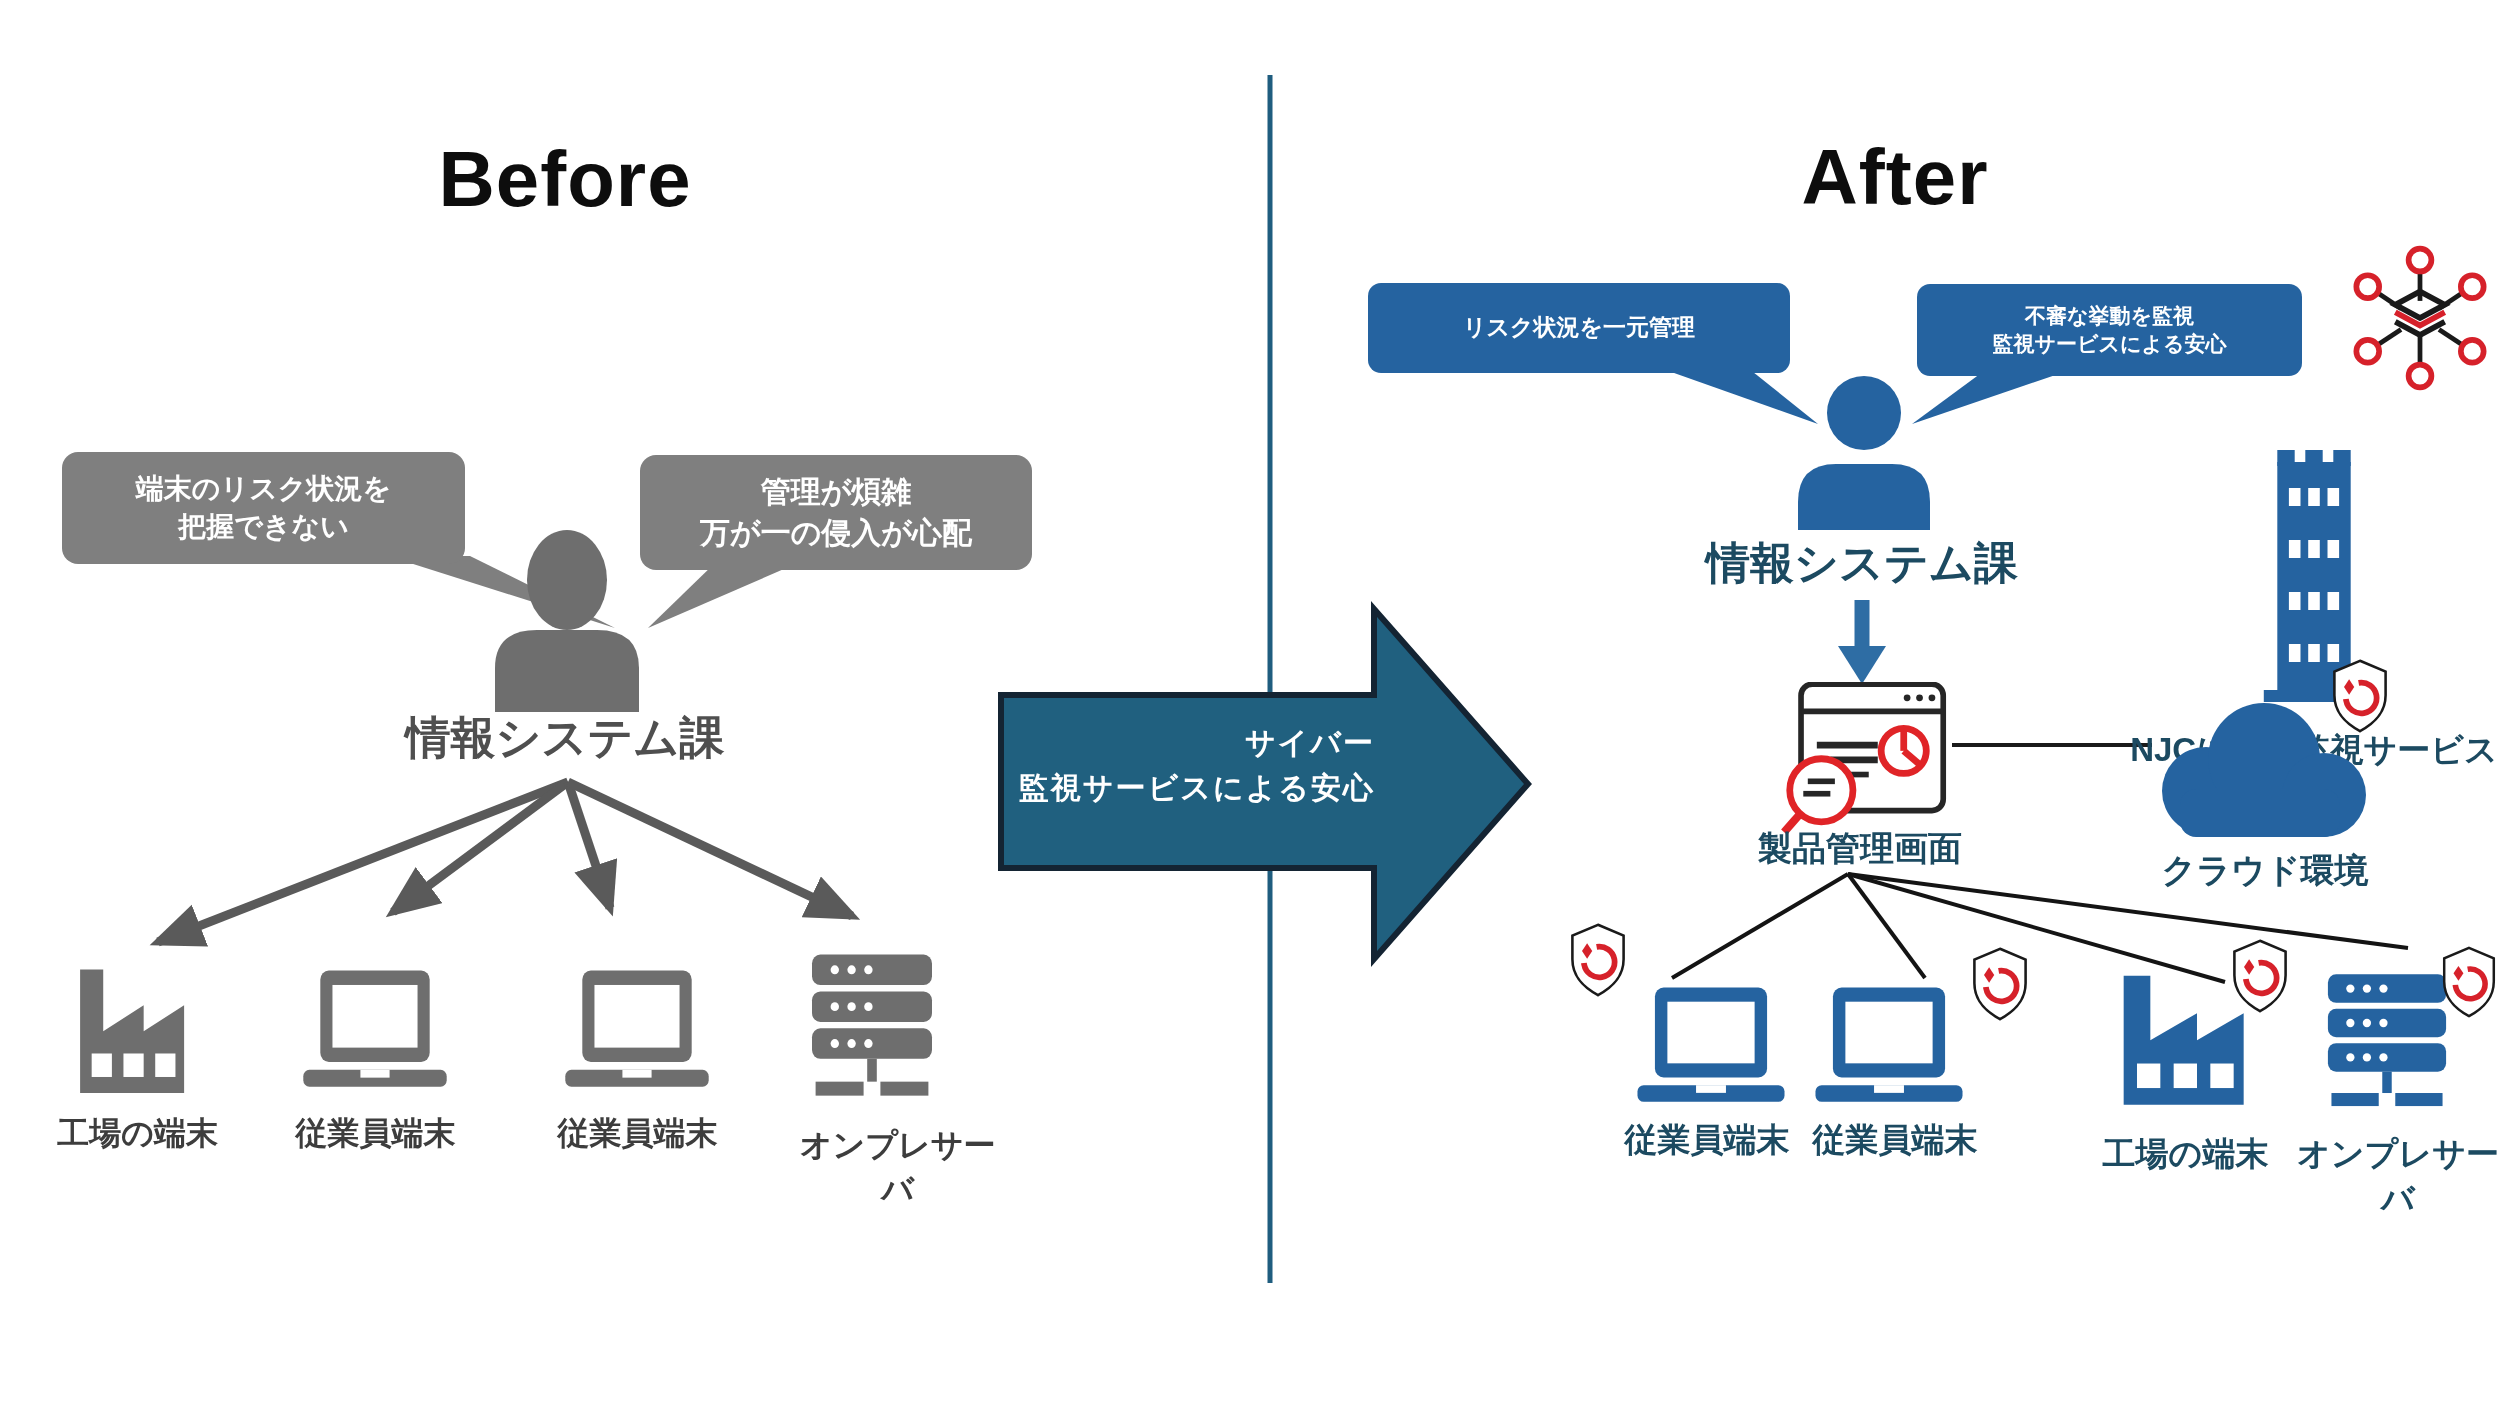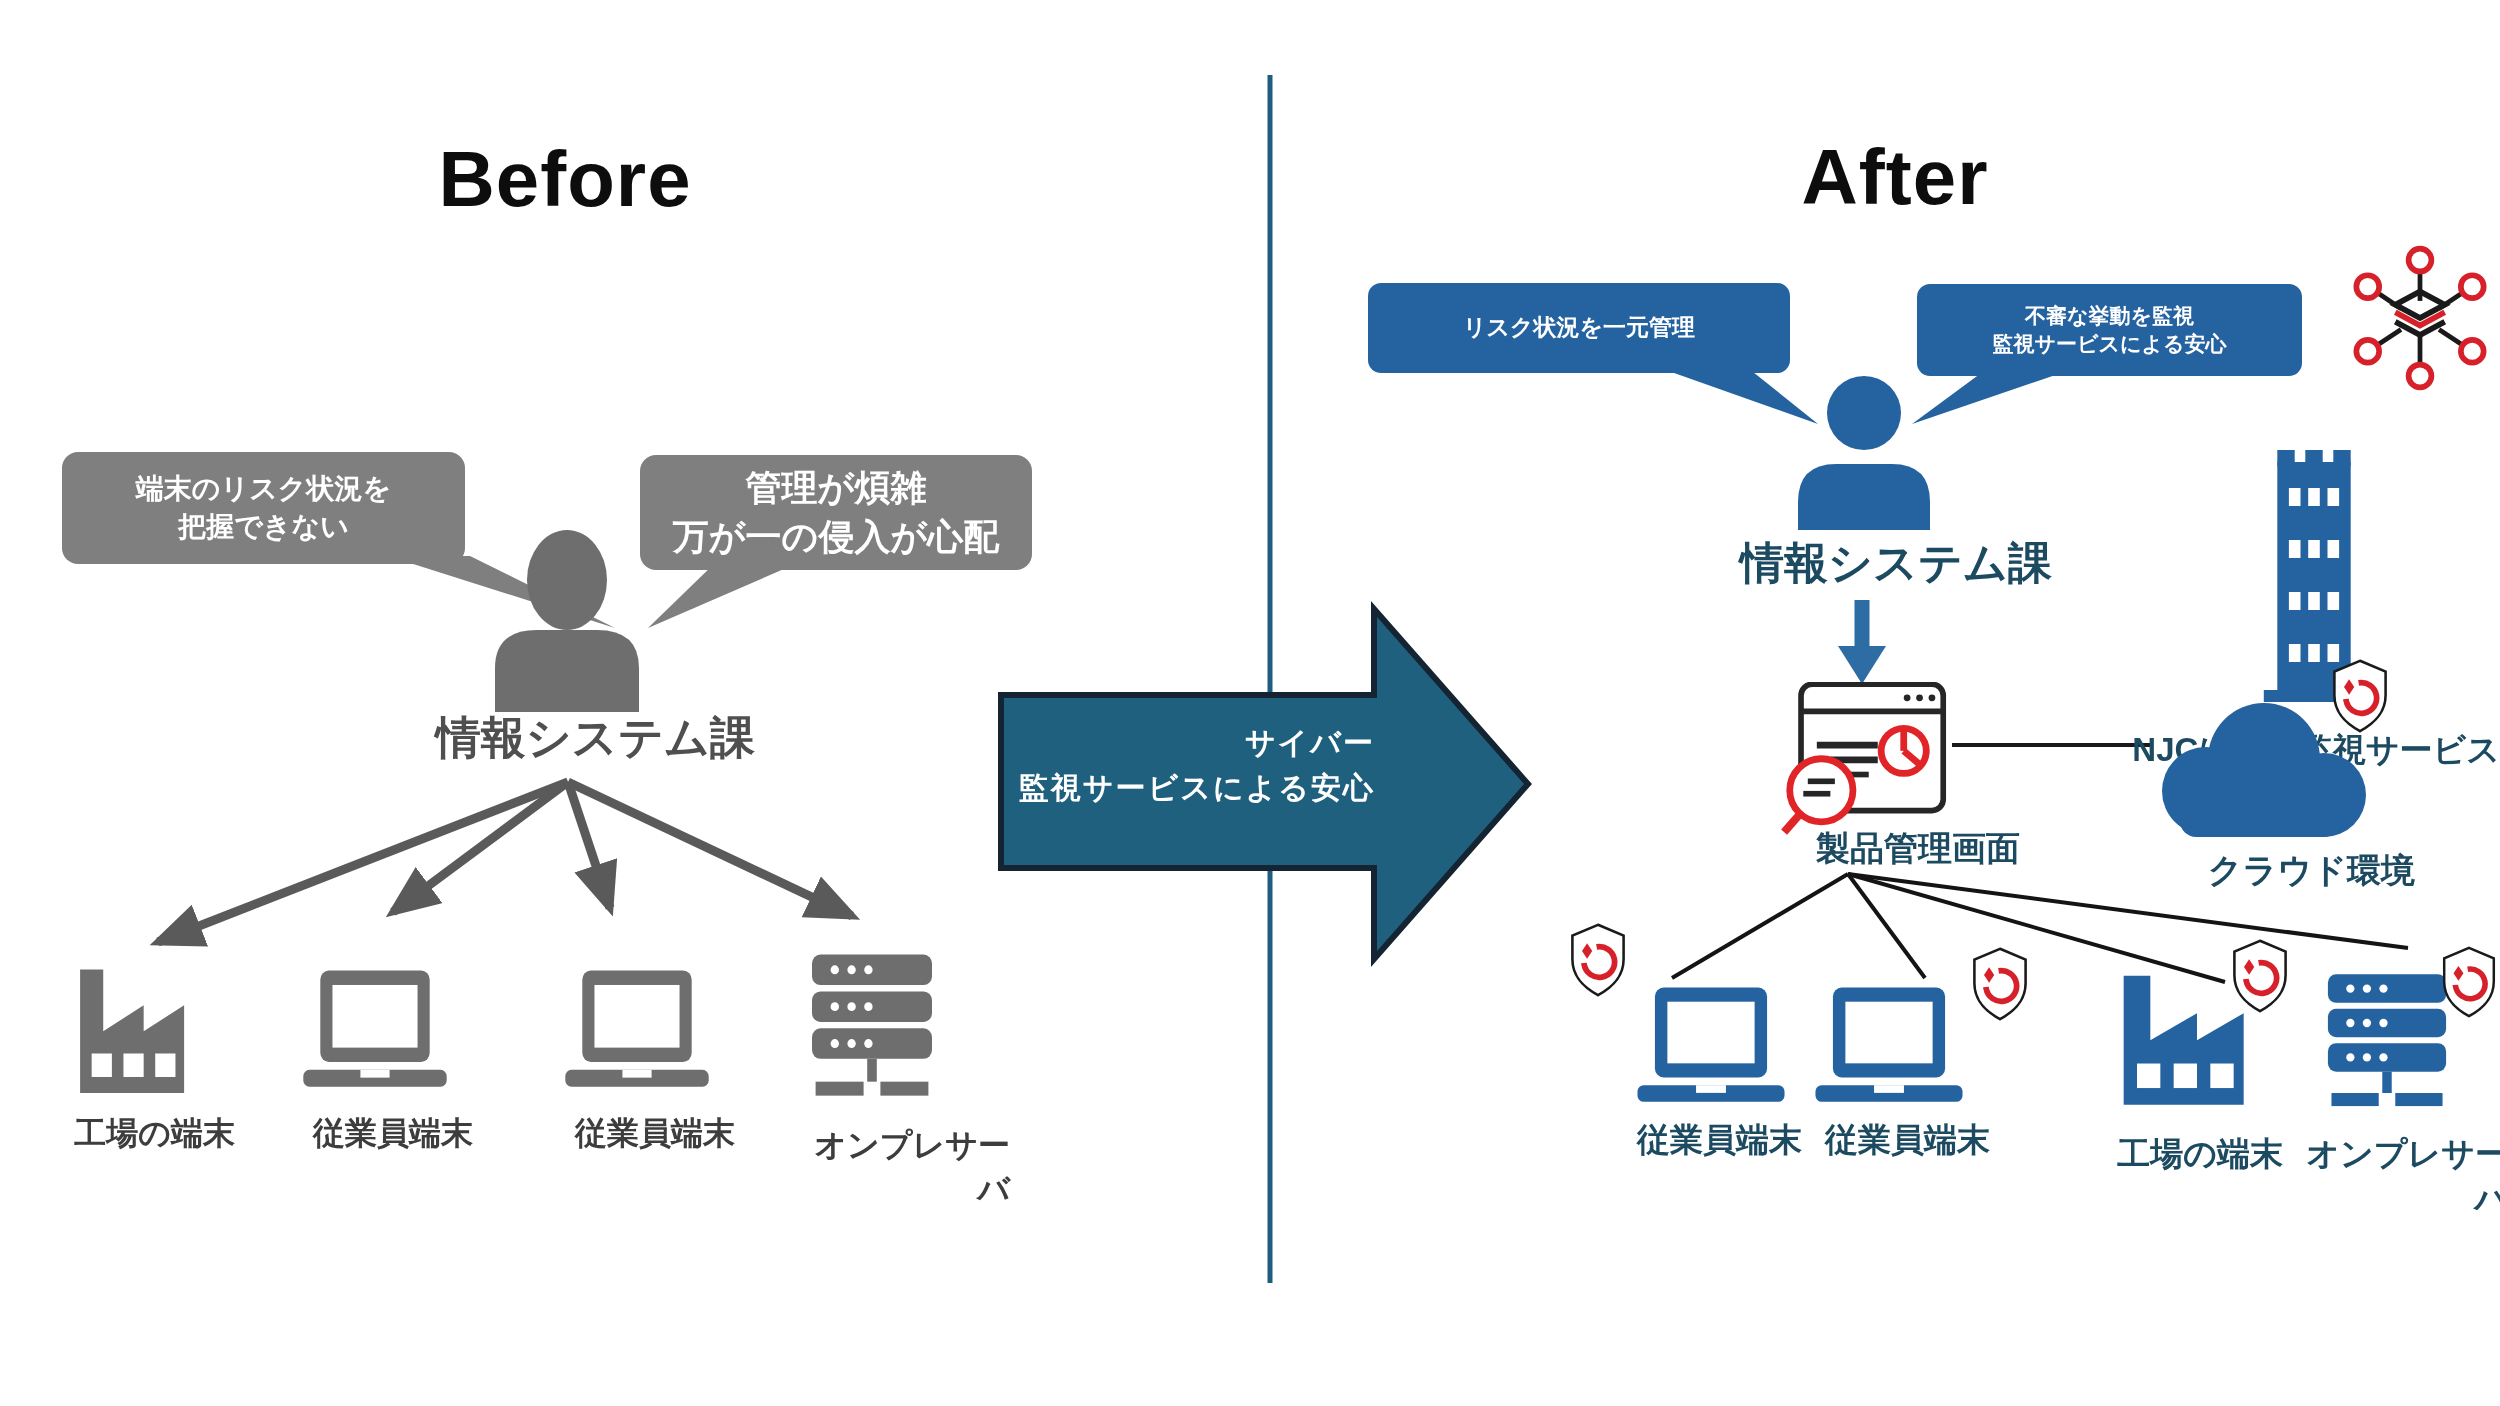--- a/index.html
+++ b/index.html
@@ -5,21 +5,21 @@
   html,body{margin:0;padding:0;background:#fff;}
   #canvas{position:relative;width:2500px;height:1406px;background:#ffffff;overflow:hidden;
           font-family:"Liberation Sans","DejaVu Sans",sans-serif;}
   .abs{position:absolute;}
   #overlay{position:absolute;left:0;top:0;width:2500px;height:1406px;}
   .big-title{font-size:78px;font-weight:bold;color:#0d0d0d;text-align:center;letter-spacing:1px;}
   .bubble{position:absolute;color:#ffffff;font-weight:bold;display:flex;flex-direction:column;
           justify-content:center;align-items:center;border-radius:16px;line-height:1.35;text-align:center;}
   .bubble.gray{background:#7f7f7f;}
   .bubble.blue{background:#2563a0;}
-  .lbl{position:absolute;font-weight:bold;text-align:right;}
+  .lbl{position:absolute;font-weight:bold;text-align:center;}
   .lbl.gray-big{font-size:45px;color:#4f4f4f;}
   .lbl.gray-sm{font-size:32px;color:#3d3d3d;}
   .lbl.navy-big{font-size:44px;color:#1c4a61;}
   .lbl.navy-md{font-size:34px;color:#1c4a61;}
   .lbl.navy-sm{font-size:33px;color:#1c4a61;}
   .arrow-text{position:absolute;color:#ffffff;font-weight:bold;font-size:30px;line-height:1.5;
               letter-spacing:2px;text-align:center;}
   .icon-gray{color:#6e6e6e;}
   .icon-blue{color:#2563a0;}
 </style>
@@ -66,21 +66,21 @@
       <line x1="1848" y1="874" x2="2408" y2="948"></line>
     </g>
   </svg>
 
   <div class="abs big-title" style="left:330px;top:134px;width:470px;">Before</div>
 
   <div class="bubble gray" style="left:62px;top:452px;width:403px;height:112px;font-size:28px;">
     <span>端末のリスク状況を</span>
     <span>把握できない</span>
   </div>
-  <div class="bubble gray" style="left:640px;top:455px;width:392px;height:115px;font-size:36px;">
+  <div class="bubble gray" style="left:640px;top:455px;width:392px;height:115px;font-size:30px;">
     <span>管理が煩雑</span>
     <span>万が一の侵入が心配</span>
   </div>
 
   <div class="abs icon-gray" style="left:482px;top:528px;width:170px;height:184px;">
     <svg viewBox="0 0 170 184" width="170" height="184">
       <ellipse cx="85" cy="52" rx="40" ry="50" fill="currentColor"></ellipse>
       <path d="M13 184 L13 140 Q13 102 55 102 L115 102 Q157 102 157 140 L157 184 Z" fill="currentColor"></path>
     </svg>
   </div>

